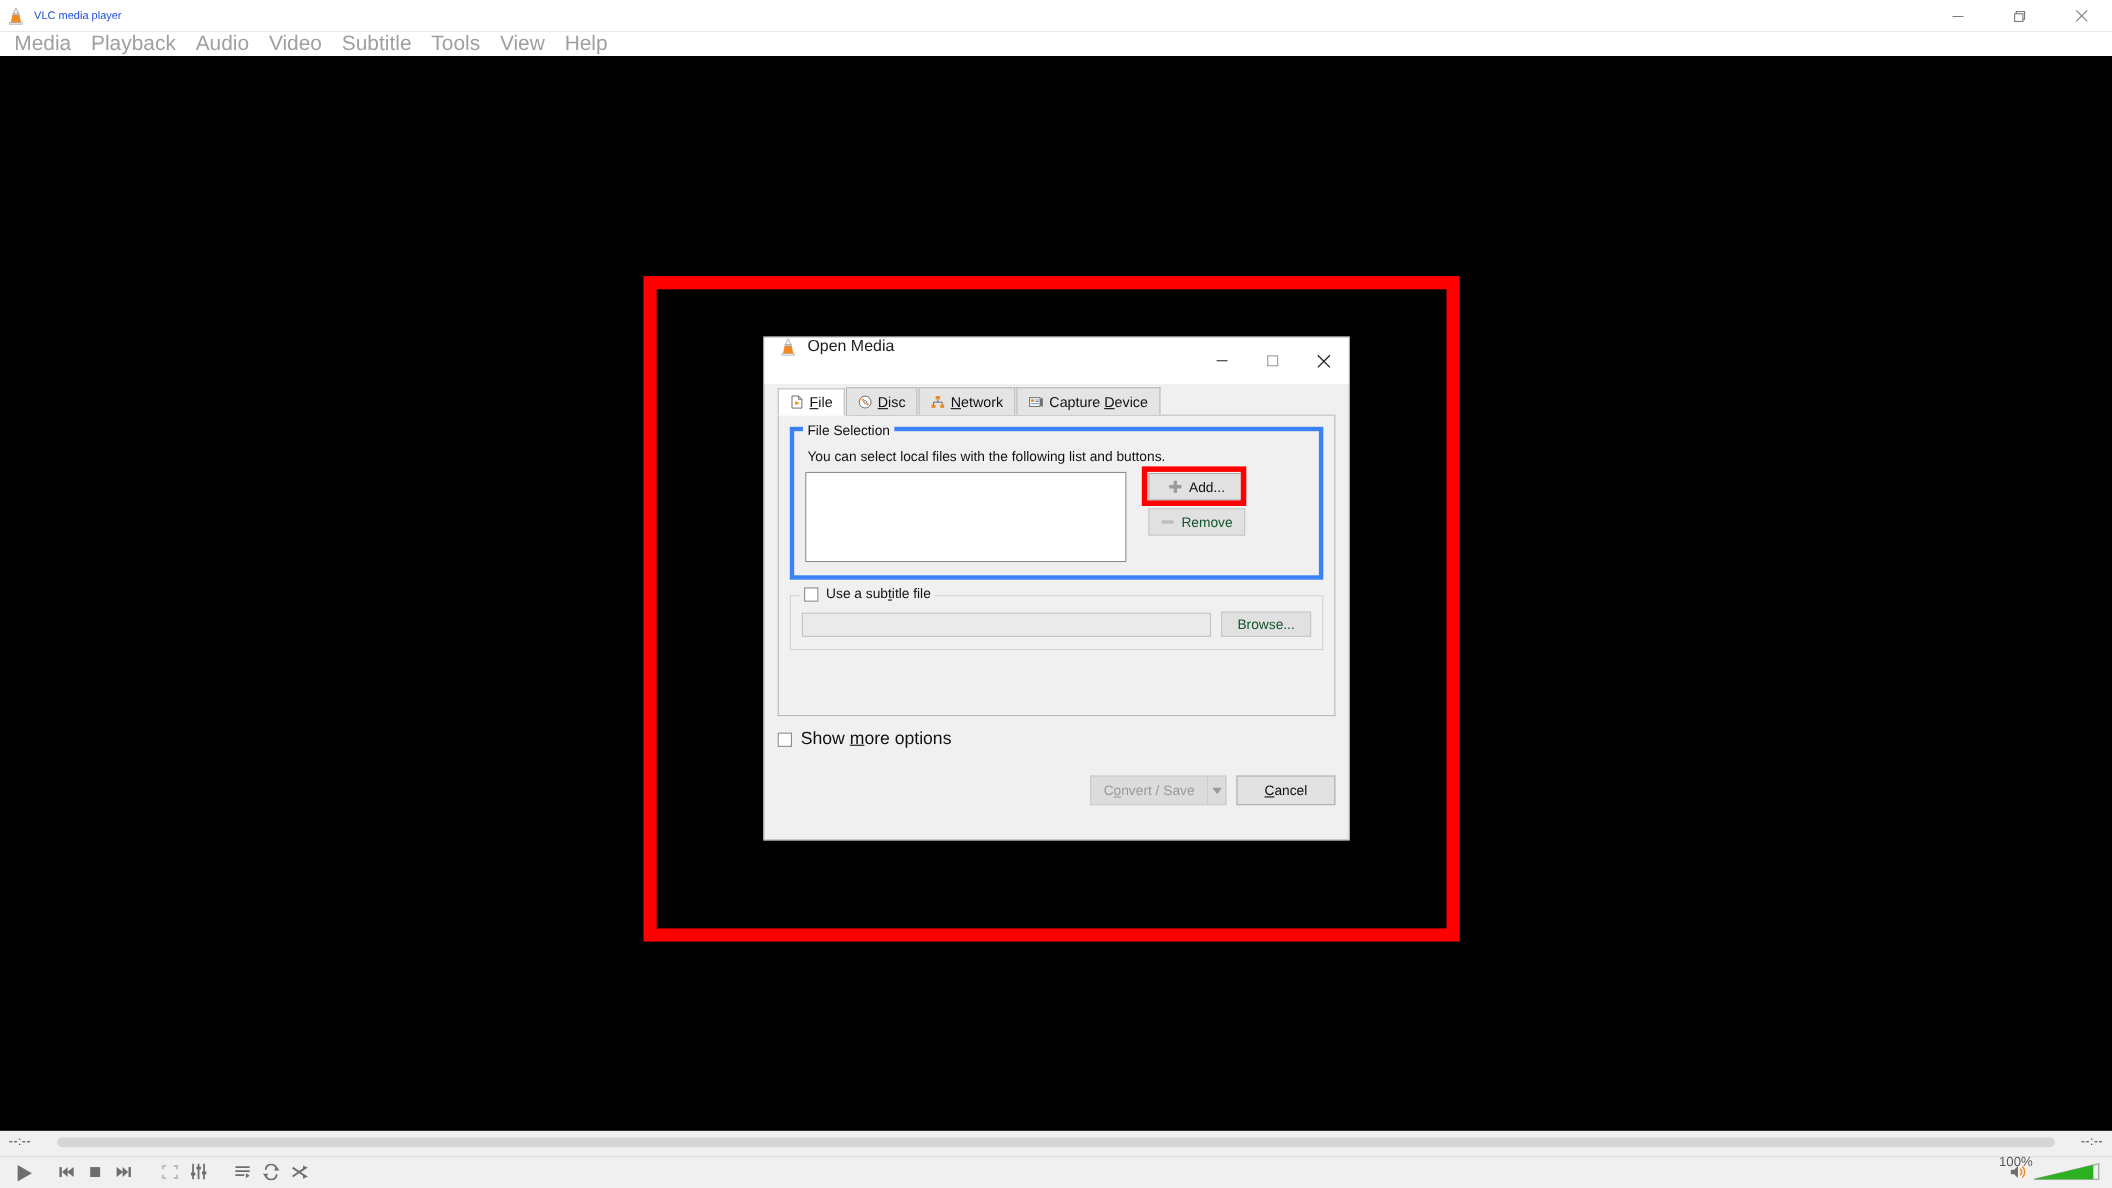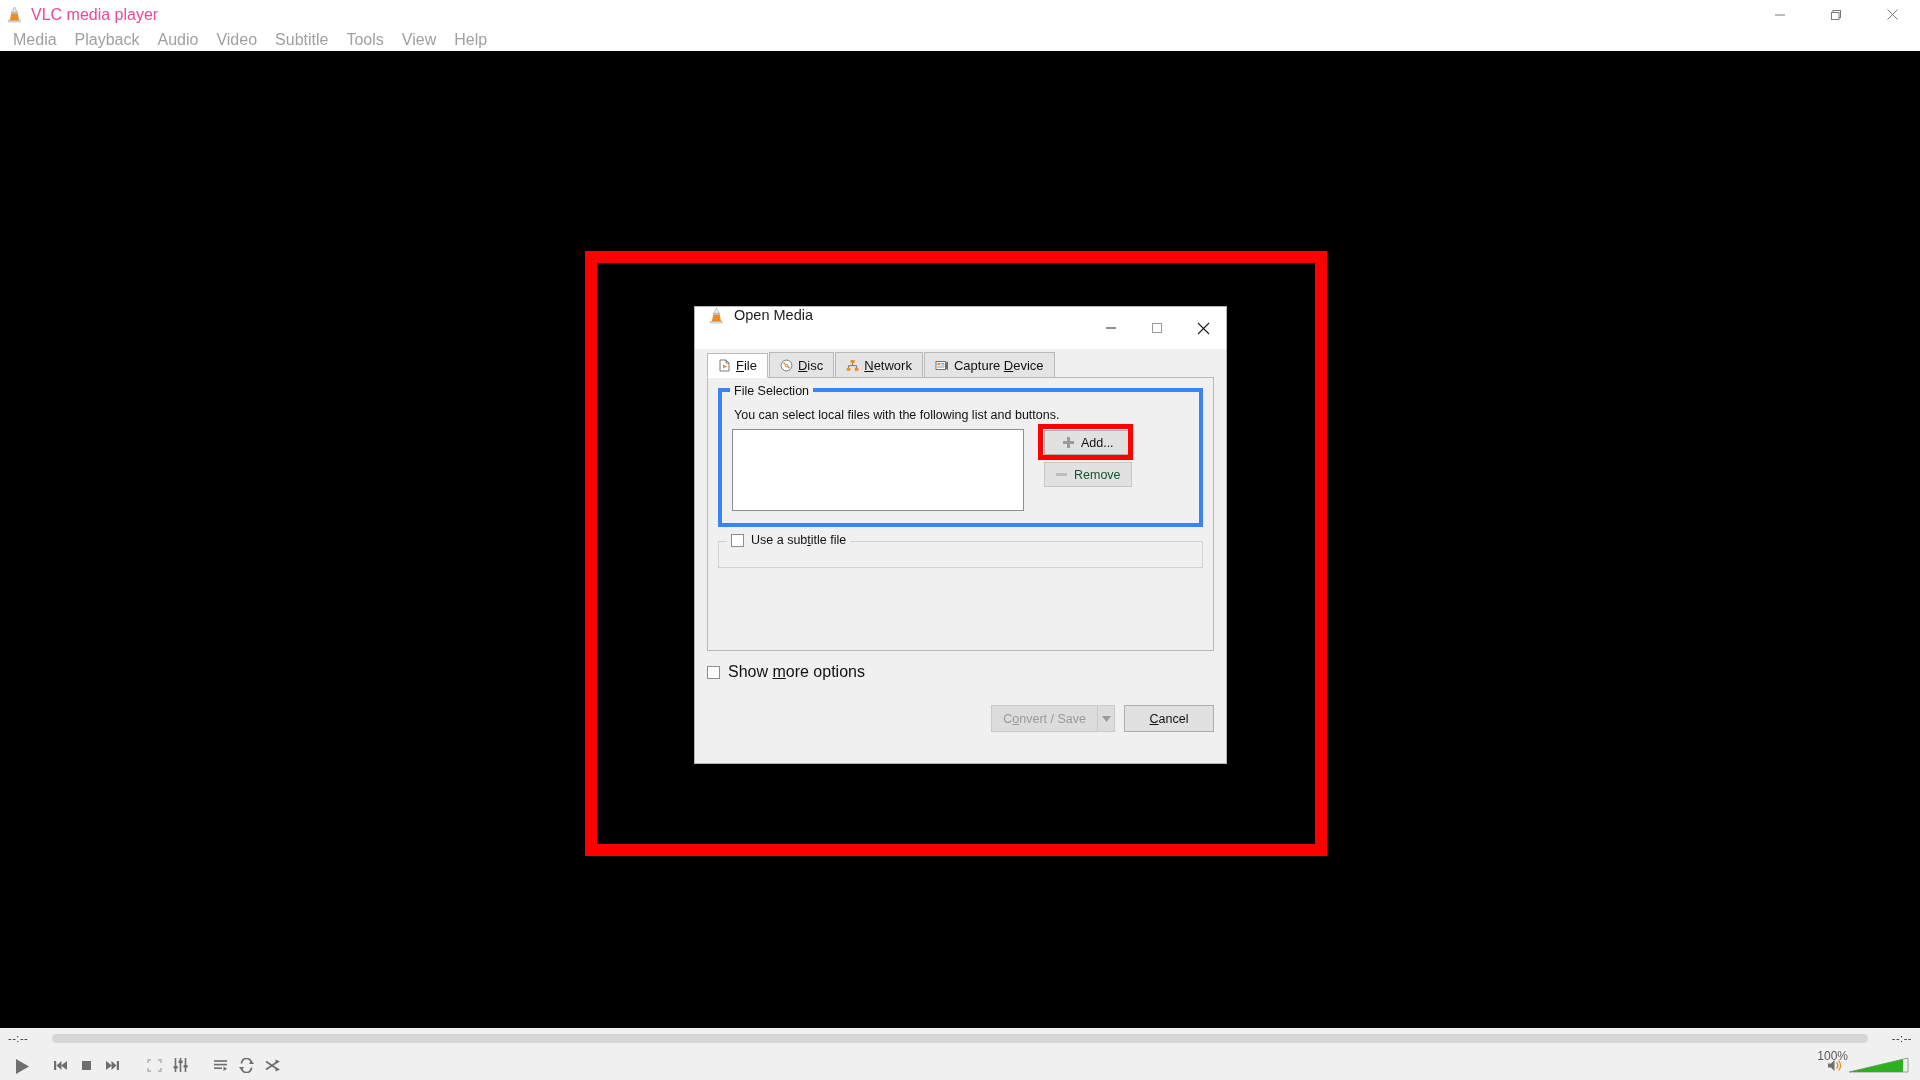--- a/index.html
+++ b/index.html
@@ -14,33 +14,33 @@
   .accent-strip { position: absolute; top: 0; left: 0; width: 1920px; height: 4px; background: #1f1f1f; }
   .accent-teal { position: absolute; top: 0; left: 810px; width: 185px; height: 4px; background: #00806e; }
   .accent-dark { position: absolute; top: 0; left: 995px; width: 120px; height: 4px; background: #2b2b2b; }
 
   
   .titlebar {
     position: absolute; top: 0; left: 0; width: 1920px; height: 29px;
     background: #ffffff; display: flex; align-items: center;
   }
   .title-icon { margin-left: 6px; width: 17px; height: 17px; display: block; }
-  .title-text { margin-left: 8px; font-size: 16px; color: #ec4899; }
+  .title-text { margin-left: 8px; font-size: 10px; color: #1d4ed8; }
   .win-btns { position: absolute; right: 0; top: 0; height: 29px; display: flex; }
   .win-btn {
     width: 56px; height: 29px; display: flex; align-items: center; justify-content: center;
     color: #7a7a7a;
   }
   .win-btn svg { display: block; }
 
   .menubar {
     position: absolute; top: 29px; left: 0; width: 1920px; height: 22px;
     background: #ffffff; display: flex; align-items: center; padding-left: 4px;
   }
-  .menu-item { font-size: 16px; color: #a0a0a0; padding: 0 9px; line-height: 22px; }
+  .menu-item { font-size: 19px; color: #a0a0a0; padding: 0 9px; line-height: 22px; }
 
   .video-area { position: absolute; top: 51px; left: 0; width: 1920px; height: 977px; background: #000; }
 
   
   .red-box {
     position: absolute; left: 585px; top: 251px; width: 742px; height: 605px;
     border: 12px solid #fe0000; background: transparent;
   }
 
   
@@ -303,20 +303,26 @@
             </div>
           </div>
         </div>
       </div>
 
       <div class="sub-group">
         <div class="sub-head">
           <span class="checkbox"></span>
           <span>Use a sub<u>t</u>itle file</span>
         </div>
+        <div class="sub-row">
+          <div class="sub-input"></div>
+          <div class="btn disabled btn-browse">
+            <span>Browse...</span>
+          </div>
+        </div>
       </div>
 
     </div>
 
     <div class="dlg-footer">
       <div class="showmore">
         <span class="checkbox"></span>
         <span>Show <u>m</u>ore options</span>
       </div>
       <div class="footer-btns">

